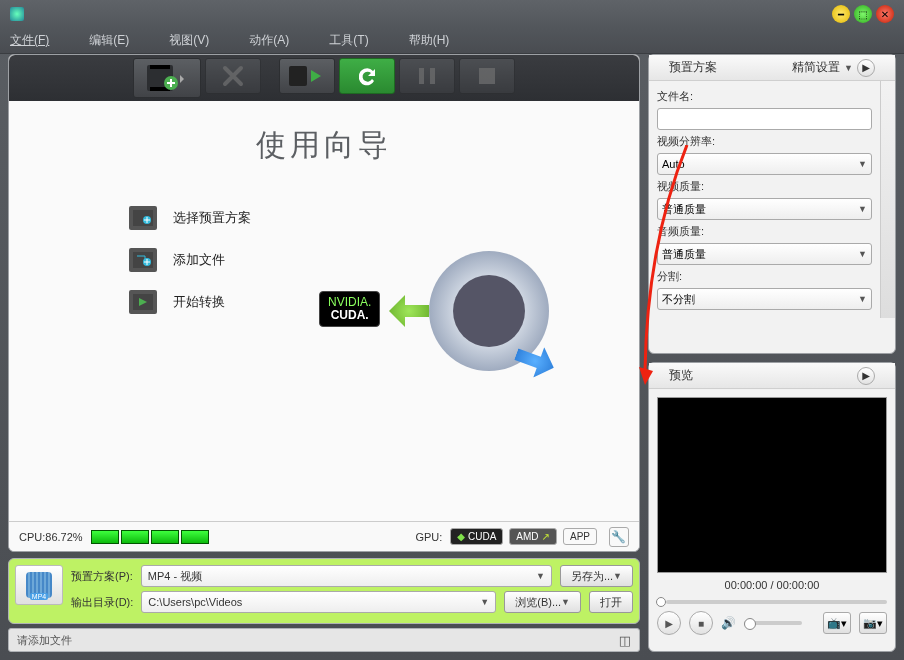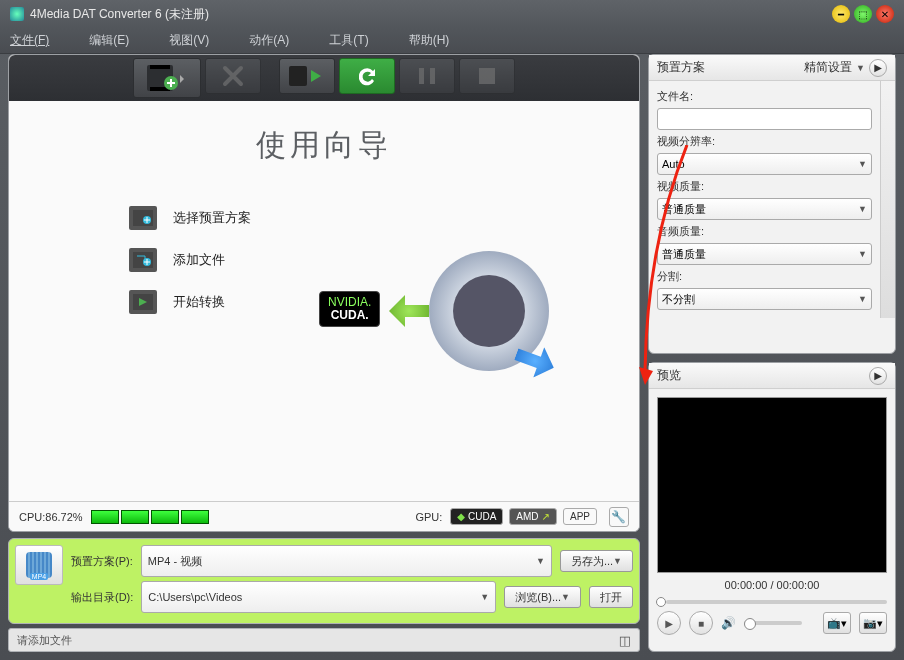--- a/index.html
+++ b/index.html
@@ -48,27 +48,27 @@
 .gpu-badge { padding: 2px 6px; border: 1px solid #aaa; border-radius: 3px; font-size: 10px; display: flex; align-items: center; gap: 3px; }
 .black-badge { background: #222; color: #fff; }
 .amd-badge { background: #555; color: #fff; }
 .gear-btn { width: 20px; height: 20px; border: 1px solid #aaa; border-radius: 3px; display: flex; align-items: center; justify-content: center; margin-left: 4px; font-size: 12px; }
 
 .bottom-panel { margin-top: 6px; background: #bef264; border: 1px solid #aeb1b5; border-radius: 6px; padding: 6px; }
 .bottom-row { display: flex; align-items: center; gap: 8px; margin-bottom: 4px; font-size: 11px; color: #333; }
 .bottom-icon { width: 48px; height: 40px; border: 1px solid #bbb; border-radius: 3px; background: linear-gradient(#fff, #e0e0e0); display: flex; align-items: center; justify-content: center; color: #4aa0e6; font-size: 9px; position: relative; }
 .bottom-icon::before { content:""; position:absolute; inset:6px 10px; background: repeating-linear-gradient(to right, #4688c8 0 2px, #6da8d8 2px 4px); border-radius: 4px; }
 .bottom-icon::after { content:"MP4"; position:absolute; bottom:4px; font-size:7px; background:#4aa0e6; color:#fff; padding:0 2px; border-radius:2px; }
-.dropdown { flex: 1; height: 32px; border: 1px solid #aaa; border-radius: 3px; background: linear-gradient(#fff, #eee); display: flex; align-items: center; padding: 4px 6px; font-size: 11px; justify-content: space-between; }
+.dropdown { flex: 1; height: 22px; border: 1px solid #aaa; border-radius: 3px; background: linear-gradient(#fff, #eee); display: flex; align-items: center; padding: 4px 6px; font-size: 11px; justify-content: space-between; }
 .btn-sm { height: 22px; padding: 0 10px; border: 1px solid #999; border-radius: 3px; background: linear-gradient(#fff, #e0e0e0); font-size: 11px; display: flex; align-items: center; }
 
 .footer-msg { margin-top: 4px; height: 24px; background: #e6e6e6; border: 1px solid #aeb1b5; border-radius: 3px; display: flex; align-items: center; padding: 0 8px; font-size: 11px; color: #555; justify-content: space-between; }
 
 
-.panel-header { height: 26px; display: flex; align-items: center; padding: 0 8px; font-size: 12px; color: #333; border-bottom: 1px solid #cfcfcf; background: linear-gradient(#fafafa, #e6e6e6); }
+.panel-header { height: 26px; display: flex; align-items: center; padding: 0 20px; font-size: 12px; color: #333; border-bottom: 1px solid #cfcfcf; background: linear-gradient(#fafafa, #e6e6e6); }
 .panel-header .grow { flex: 1; }
 .expand-btn { width: 18px; height: 18px; border: 1px solid #aaa; border-radius: 50%; display: flex; align-items: center; justify-content: center; font-size: 10px; background: linear-gradient(#fff,#e2e2e2); }
 
 .profile-body { padding: 8px 4px 8px 8px; display: flex; flex-direction: column; gap: 4px; position: relative; }
 .profile-body::after { content:""; position:absolute; right:0; top:0; bottom:0; width:14px; background: linear-gradient(#f2f2f2,#ddd); border-left:1px solid #ccc; }
 .field-label { font-size: 11px; color: #333; }
 .field-input { height: 22px; border: 1px solid #aaa; border-radius: 3px; background: #fff; width: 215px; padding: 0 4px; font-size: 11px; }
 .field-select { height: 22px; border: 1px solid #aaa; border-radius: 3px; background: linear-gradient(#fff,#eee); width: 215px; padding: 0 4px; font-size: 11px; display: flex; align-items: center; justify-content: space-between; }
 
 .preview-body { padding: 8px; display: flex; flex-direction: column; }
@@ -88,21 +88,20 @@
 
 .red-arrow { position:absolute; top:90px; left:-10px; width:80px; height:240px; pointer-events:none; z-index:20; }
 
 svg { display: block; }
 </style>
 </head>
 <body>
 
 <div class="titlebar">
   <span class="app-icon"></span>
-  <span>4Media DAT Converter 6 (未注册)</span>
   <span class="spacer"></span>
   <span class="win-btn win-min">━</span>
   <span class="win-btn win-max">⬚</span>
   <span class="win-btn win-close">✕</span>
 </div>
 
 <div class="menubar">
   <span class="menu-item">文件(F)</span>
   <span class="menu-item">编辑(E)</span>
   <span class="menu-item">视图(V)</span>

